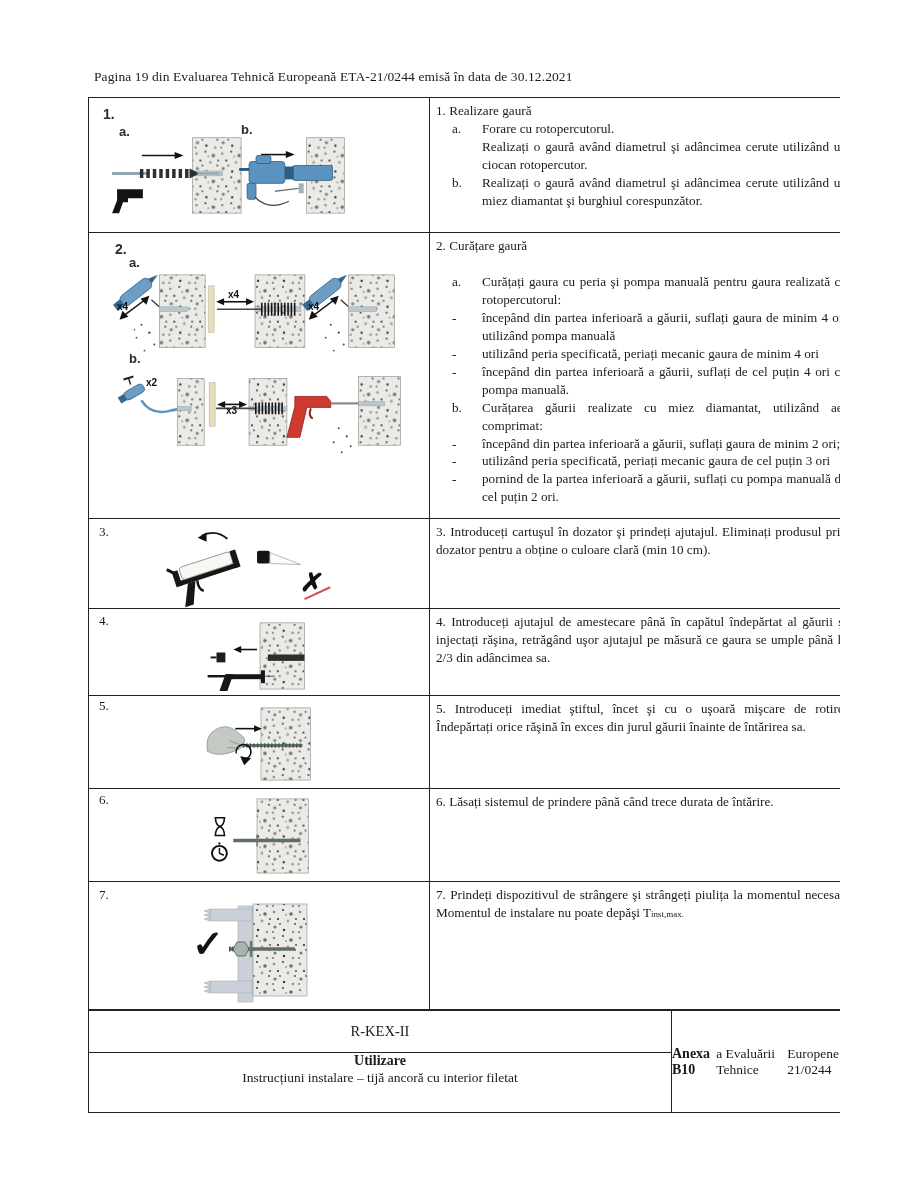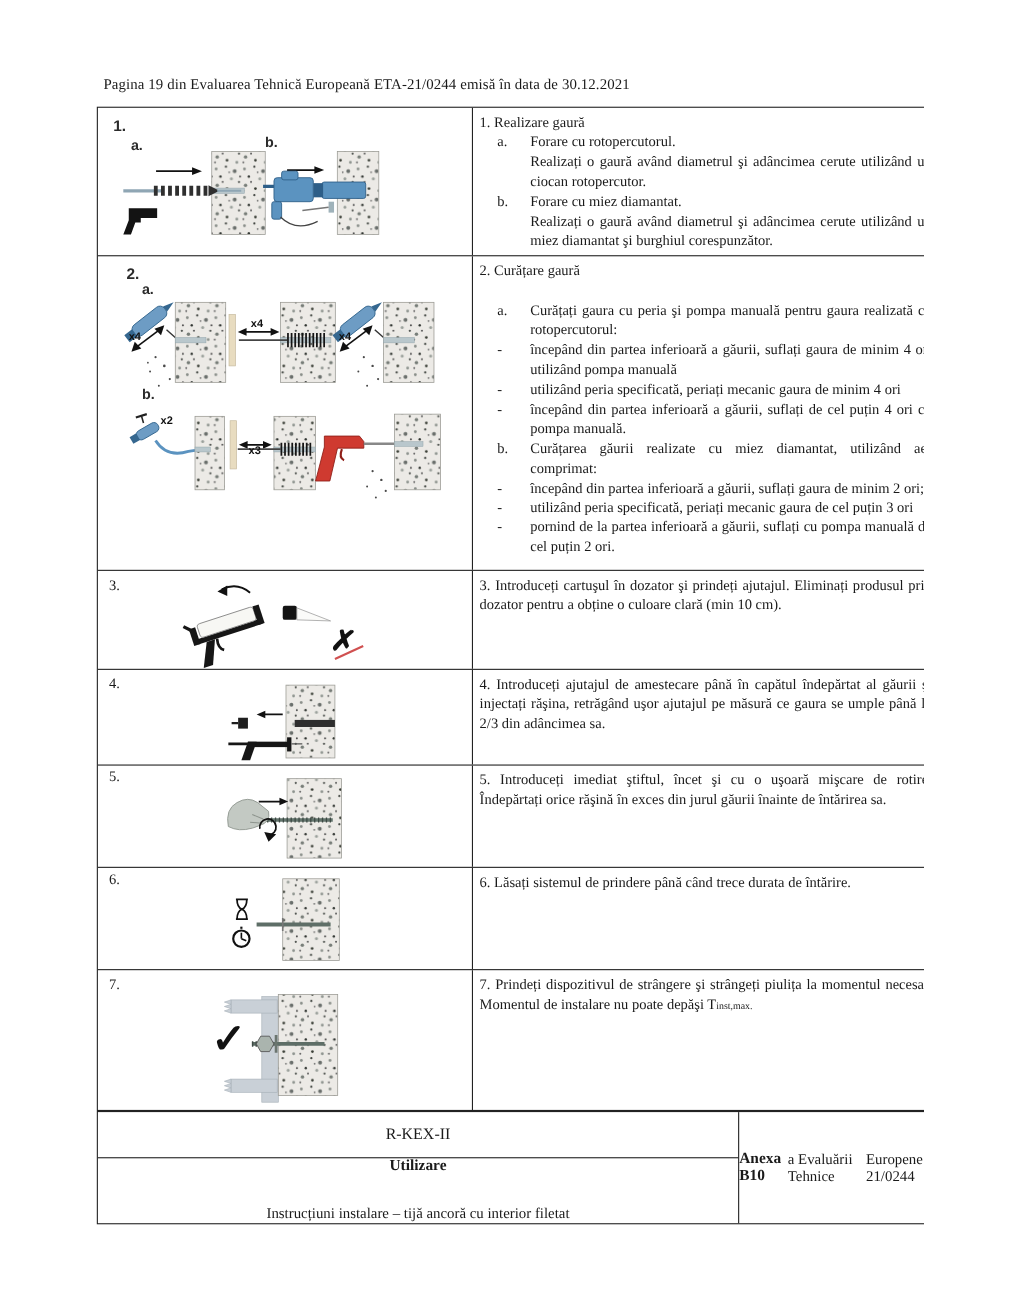--- a/index.html
+++ b/index.html
@@ -31,21 +31,21 @@
                  font-weight:bold; font-size:27px; color:#111; transform:rotate(8deg); }
   .glyph-check { position:absolute; left:103px; top:40px; font-family:"Liberation Sans", sans-serif;
                  font-weight:bold; font-size:38px; color:#111; }
   .subscript { font-size:9px; }
 
   .footer-tbl { left:88px; top:1010px; width:788px; height:103px; }
   .f-left { position:absolute; left:0; top:0; width:583px; height:100%; box-sizing:border-box;
             border-right:1.5px solid #222; }
   .f-row1 { height:42px; box-sizing:border-box; border-bottom:1.5px solid #222; display:flex;
             align-items:center; justify-content:center; font-weight:normal; font-size:14.5px; }
-  .f-row2 { height:58px; display:flex; flex-direction:column; align-items:center; justify-content:space-between; }
+  .f-row2 { height:58px; display:flex; flex-direction:column; align-items:center; justify-content:flex-start; }
   .f-usage-title { font-weight:bold; font-size:14px; }
   .f-usage-sub { font-size:13.5px; margin-top:1px; }
   .f-right { position:absolute; left:583px; right:0; top:0; height:100%; display:flex;
              flex-direction:row; align-items:center; justify-content:center; font-size:13.5px; }
   .f-annex-title { font-weight:bold; font-size:14px; }
 </style>
 </head>
 <body>
 
 <svg width="0" height="0" style="position:absolute" aria-hidden="true">
@@ -115,21 +115,20 @@
         <div class="li">
           <span class="li-label">a.</span>
           <div class="li-body">
             <div>Forare cu rotopercutorul.</div>
             <div class="just">Realizați o gaură având diametrul şi adâncimea cerute utilizând un ciocan rotopercutor.</div>
           </div>
         </div>
         <div class="li">
           <span class="li-label">b.</span>
           <div class="li-body">
-            <div>Forare cu miez diamantat.</div>
             <div class="just">Realizați o gaură având diametrul şi adâncimea cerute utilizând un miez diamantat şi burghiul corespunzător.</div>
           </div>
         </div>
       </div>
     </div>
 
     <div class="row" style="height:286px">
       <div class="figcell">
         <svg class="figsvg" viewBox="0 0 340 286">
 

